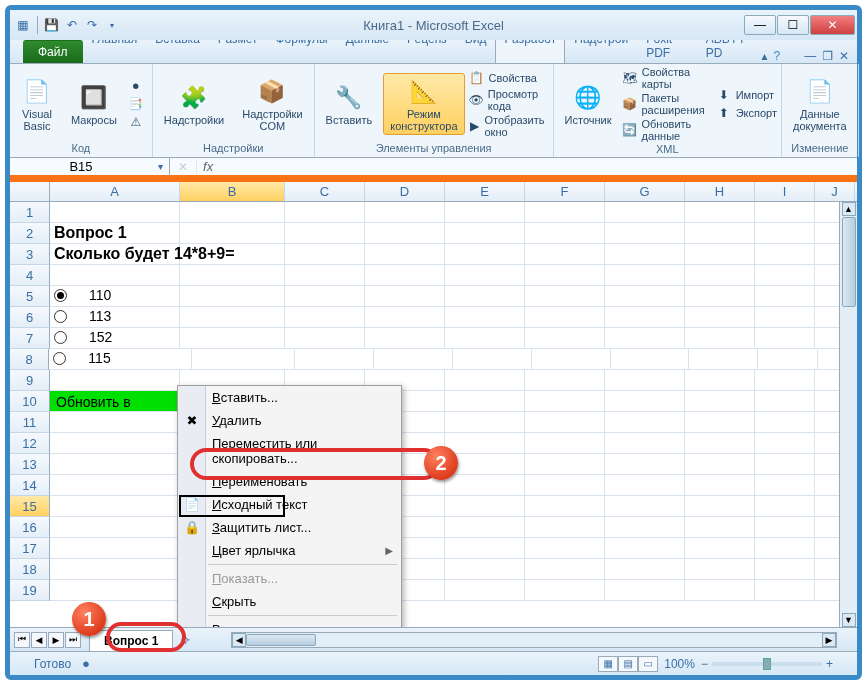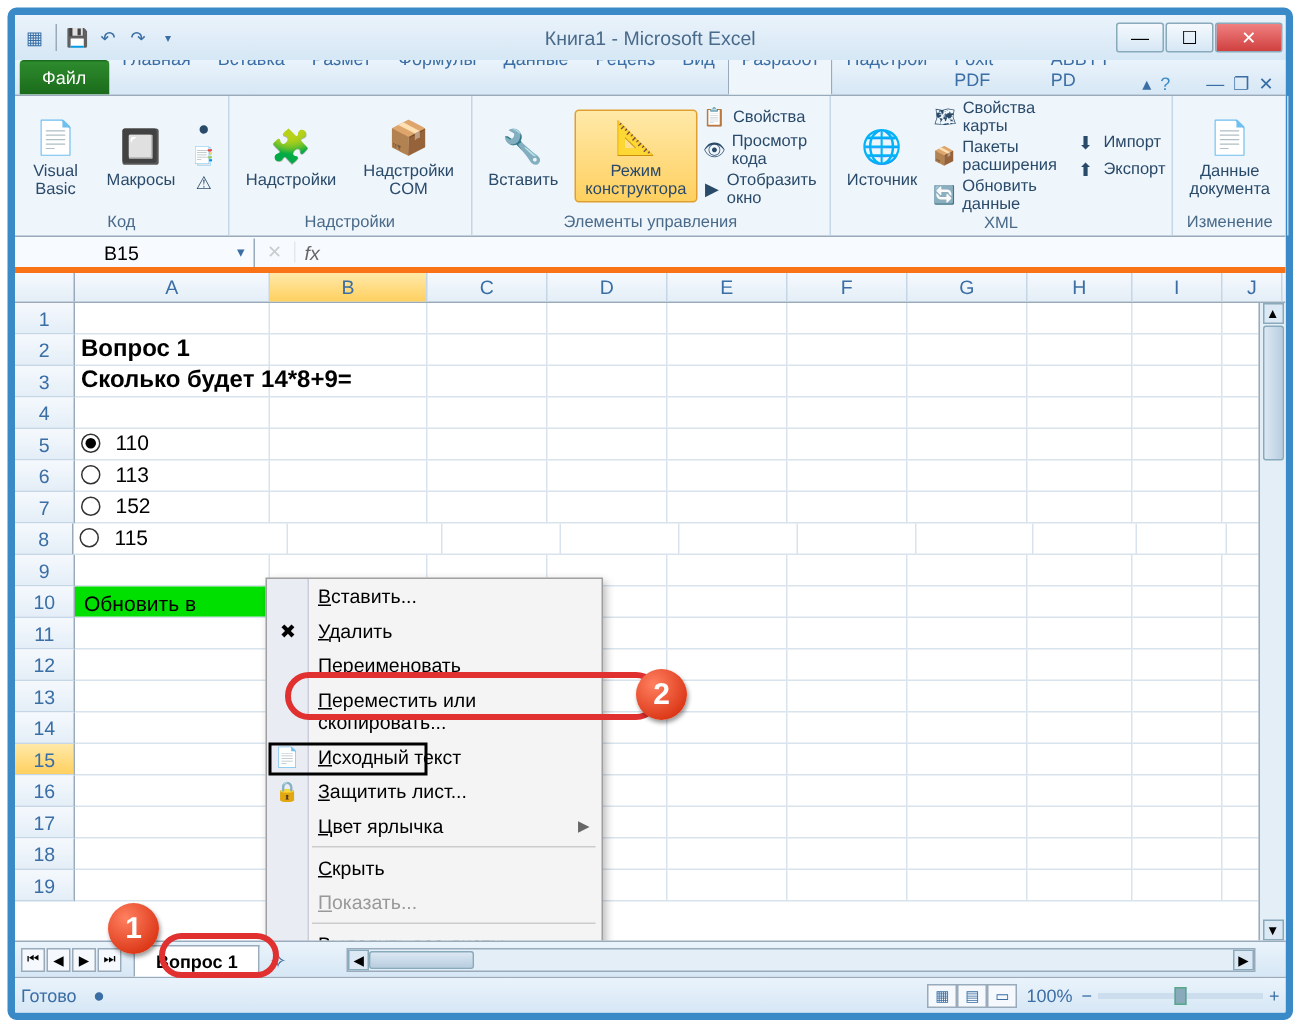--- a/index.html
+++ b/index.html
@@ -7,58 +7,58 @@
 .frame { border: 5px solid #3a8ac7; border-radius: 6px; width: 857px; height: 675px; margin: 5px; position: relative; background: #fff; display: flex; flex-direction: column; }
 .titlebar { height: 30px; background: linear-gradient(#eaf3fb,#d6e7f5); display: flex; align-items: center; position: relative; }
 .qat { display: flex; gap: 2px; padding: 0 4px; align-items: center; }
 .qat-icon { width: 18px; height: 18px; display: flex; align-items: center; justify-content: center; font-size: 12px; color: #3a6ea5; border-radius: 2px; }
 .qat-sep { width: 1px; height: 18px; background: #9ab; margin: 0 3px; }
 .title-text { position: absolute; left: 50%; transform: translateX(-50%); font-size: 13px; color: #4a6a8a; }
 .window-controls { margin-left: auto; display: flex; gap: 1px; padding-right: 2px; }
 .win-btn { width: 32px; height: 20px; background: linear-gradient(#f5f9fd,#d6e7f5); border: 1px solid #8ab; display: flex; align-items: center; justify-content: center; font-size: 12px; border-radius: 2px; }
 .win-btn.close { background: linear-gradient(#f08080,#d04040); color: #fff; width: 45px; }
 
-.tabs-row { height: 24px; background: linear-gradient(#eaf3fb,#d6e7f5); display: flex; align-items: flex-end; padding-left: 3px; border-bottom: 1px solid #9ab; }
+.tabs-row { height: 24px; background: linear-gradient(#eaf3fb,#d6e7f5); display: flex; align-items: flex-end; padding-left: 13px; border-bottom: 1px solid #9ab; }
 .tab { padding: 3px 8px; font-size: 12px; color: #3a6ea5; cursor: pointer; border: 1px solid transparent; border-bottom: none; background: transparent; }
 .tab.file { background: linear-gradient(#2e8b2e,#1a6b1a); color: #fff; border-radius: 3px 3px 0 0; padding: 4px 14px; }
 .tab.active { background: #eef5fb; border-color: #9ab; color: #3a6ea5; border-top-left-radius: 3px; border-top-right-radius: 3px; }
 .tabs-right { margin-left: auto; display: flex; align-items: center; gap: 6px; padding-right: 8px; font-size: 12px; color: #3a6ea5; }
 
 .ribbon { height: 94px; background: #eef5fb; border-bottom: 1px solid #9ab; display: flex; }
 .rgroup { border-right: 1px solid #c5d6e6; display: flex; flex-direction: column; align-items: center; padding: 2px 4px; }
 .rgroup-body { flex: 1; display: flex; align-items: center; gap: 4px; }
 .rgroup-label { font-size: 11px; color: #4a6a8a; padding: 1px 0; }
 .big-btn { display: flex; flex-direction: column; align-items: center; justify-content: center; padding: 2px 6px; font-size: 11px; color: #2a4a6a; cursor: pointer; border: 1px solid transparent; border-radius: 3px; }
 .big-btn.active { background: linear-gradient(#ffe9a8,#ffd060); border-color: #e0a030; }
 .big-btn .ico { width: 32px; height: 32px; display: flex; align-items: center; justify-content: center; font-size: 22px; }
 .small-list { display: flex; flex-direction: column; gap: 2px; font-size: 11px; color: #2a4a6a; }
 .small-list div { display: flex; align-items: center; gap: 4px; cursor: pointer; }
 .small-ico { width: 16px; height: 16px; display: inline-flex; align-items: center; justify-content: center; font-size: 12px; }
 
-.formula-bar { height: 24px; border-bottom: 4px solid #f97316; display: flex; align-items: center; background: #f7fbff; }
+.formula-bar { height: 24px; border-bottom: 7px solid #f97316; display: flex; align-items: center; background: #f7fbff; }
 .name-box { width: 160px; border-right: 1px solid #9ab; display: flex; align-items: center; }
 .name-box input { width: 100%; border: none; background: transparent; padding: 2px 8px; font-size: 13px; text-align: center; }
 .name-box .dd { padding: 0 6px; color: #3a6ea5; font-size: 10px; }
 .fx-area { display: flex; align-items: center; flex: 1; }
 .fx-btn { padding: 0 8px; color: #888; font-size: 12px; border-right: 1px solid #ccc; }
 .fx-label { padding: 0 6px; font-style: italic; font-size: 13px; color: #666; }
 
 .sheet-area { flex: 1; position: relative; overflow: hidden; background: #fff; }
 .col-headers { display: flex; height: 20px; background: linear-gradient(#f5f9fd,#e4eef7); border-bottom: 1px solid #9ab; }
 .corner { width: 40px; border-right: 1px solid #9ab; }
 .colh { border-right: 1px solid #c5d6e6; text-align: center; font-size: 13px; color: #3a6ea5; line-height: 20px; }
 .colh.sel { background: linear-gradient(#ffe9a8,#ffd060); }
 
 .rows { position: relative; }
 .row { display: flex; height: 21px; }
 .rowh { width: 40px; background: linear-gradient(#f5f9fd,#e4eef7); border-right: 1px solid #9ab; border-bottom: 1px solid #c5d6e6; text-align: center; font-size: 13px; color: #3a6ea5; line-height: 21px; }
 .rowh.sel { background: linear-gradient(#ffe9a8,#ffd060); }
 .cell { border-right: 1px solid #d9e3ed; border-bottom: 1px solid #d9e3ed; padding: 1px 4px; font-size: 14px; overflow: visible; white-space: nowrap; }
 .bold { font-weight: bold; font-size: 16px; }
-.radio { display: flex; align-items: center; gap: 10px; }
+.radio { display: flex; align-items: center; gap: 22px; }
 .radio-circle { width: 13px; height: 13px; border: 1px solid #333; border-radius: 50%; display: inline-flex; align-items: center; justify-content: center; }
 .radio-dot { width: 7px; height: 7px; background: #000; border-radius: 50%; }
 .green-btn { background: #00e000; padding: 3px 6px; font-size: 14px; }
 
 .sel-cell { position: absolute; border: 2px solid #000; background: rgba(0,0,0,0); pointer-events: none; }
 
 .context-menu { position: absolute; left: 167px; top: 203px; width: 225px; background: #f4f4f4; border: 1px solid #a0a0a0; box-shadow: 2px 2px 6px rgba(0,0,0,0.3); font-size: 13px; }
 .cm-iconcol { position: absolute; left: 0; top: 0; bottom: 0; width: 28px; background: #e9edf3; border-right: 1px solid #ccd; }
 .cm-item { position: relative; padding: 4px 8px 4px 34px; cursor: pointer; display: flex; align-items: center; }
 .cm-sep { height: 1px; background: #ccc; margin: 2px 4px 2px 30px; }
@@ -76,21 +76,21 @@
 .sheet-tab { padding: 3px 14px; background: #fff; border: 1px solid #9ab; border-bottom: none; margin-left: 4px; font-weight: bold; position: relative; top: 1px; cursor: pointer; }
 .hscroll { flex: 1; margin: 0 20px 0 40px; height: 16px; background: #e4eef7; border: 1px solid #9ab; position: relative; display: flex; align-items: center; }
 .hscroll .thumb { position: absolute; left: 14px; width: 70px; height: 12px; background: linear-gradient(#dce8f3,#b8cde0); border: 1px solid #8ab; border-radius: 2px; }
 .hscroll .ar { width: 14px; height: 14px; background: #dce8f3; border: 1px solid #8ab; display: flex; align-items: center; justify-content: center; font-size: 9px; }
 .hscroll .ar.right { margin-left: auto; }
 
 .vscroll { position: absolute; right: 0; top: 20px; bottom: 0; width: 18px; background: #e4eef7; border-left: 1px solid #9ab; display: flex; flex-direction: column; align-items: center; }
 .vscroll .ar { width: 14px; height: 14px; background: #dce8f3; border: 1px solid #8ab; font-size: 9px; display: flex; align-items: center; justify-content: center; }
 .vscroll .thumb { width: 14px; height: 90px; background: linear-gradient(90deg,#dce8f3,#b8cde0); border: 1px solid #8ab; margin-top: 1px; border-radius: 2px; }
 
-.statusbar { height: 24px; background: linear-gradient(#eaf3fb,#d6e7f5); border-top: 1px solid #9ab; display: flex; align-items: center; font-size: 12px; color: #3a6ea5; padding: 0 4px; }
+.statusbar { height: 24px; background: linear-gradient(#eaf3fb,#d6e7f5); border-top: 1px solid #9ab; display: flex; align-items: center; font-size: 12px; color: #3a6ea5; padding: 0 24px; }
 .statusbar .right { margin-left: auto; display: flex; align-items: center; gap: 6px; }
 .view-btns { display: flex; }
 .view-btns span { width: 20px; height: 16px; border: 1px solid #9ab; background: #f5f9fd; display: inline-flex; align-items: center; justify-content: center; font-size: 10px; }
 .zoom { display: flex; align-items: center; gap: 4px; }
 .zoom-track { width: 110px; height: 4px; background: #cde; position: relative; }
 .zoom-thumb { position: absolute; left: 50%; top: -4px; width: 8px; height: 12px; background: #8ab; border: 1px solid #5a8; transform: translateX(-50%); }
 
 .underline { text-decoration: underline; }
 </style>
 </head>
@@ -562,43 +562,43 @@
     <div class="context-menu" id="context-menu">
       <div class="cm-iconcol"></div>
     <div class="cm-item">
           <span><span class="underline">В</span>ставить...</span>
         </div>
         <div class="cm-item">
           <span class="cm-ico">✖</span>
           <span><span class="underline">У</span>далить</span>
         </div>
         <div class="cm-item">
+          <span><span class="underline">П</span>ереместить или скопировать...</span>
+        </div>
+        <div class="cm-item">
           <span><span class="underline">П</span>ереименовать</span>
-        </div>
-        <div class="cm-item">
-          <span><span class="underline">П</span>ереместить или скопировать...</span>
         </div>
         <div class="cm-item">
           <span class="cm-ico">📄</span>
           <span><span class="underline">И</span>сходный текст</span>
         </div>
         <div class="cm-item">
           <span class="cm-ico">🔒</span>
           <span><span class="underline">З</span>ащитить лист...</span>
         </div>
         <div class="cm-item">
           <span><span class="underline">Ц</span>вет ярлычка</span>
           <span class="arrow">▶</span>
         </div>
         <div class="cm-sep"></div>
-        <div class="cm-item">
-          <span><span class="underline">С</span>крыть</span>
-        </div>
         <div class="cm-item dis">
           <span><span class="underline">П</span>оказать...</span>
+        </div>
+        <div class="cm-item">
+          <span><span class="underline">С</span>крыть</span>
         </div>
         <div class="cm-sep"></div>
         <div class="cm-item">
           <span><span class="underline">В</span>ыделить все листы</span>
         </div>
       </div>
 
     <div class="callout-red" style="left:180px; top:266px; width:250px; height:32px;"></div>
     <div class="badge" style="left:414px; top:264px;">2</div>
   <div class="sel-cell" style="left: 169px; top: 313px; width: 106px; height: 22px;"></div>

